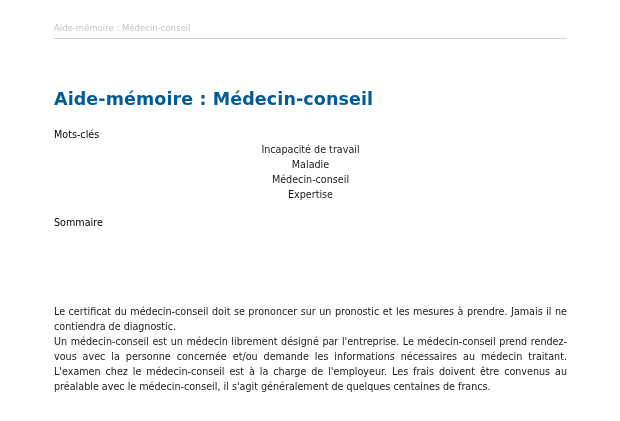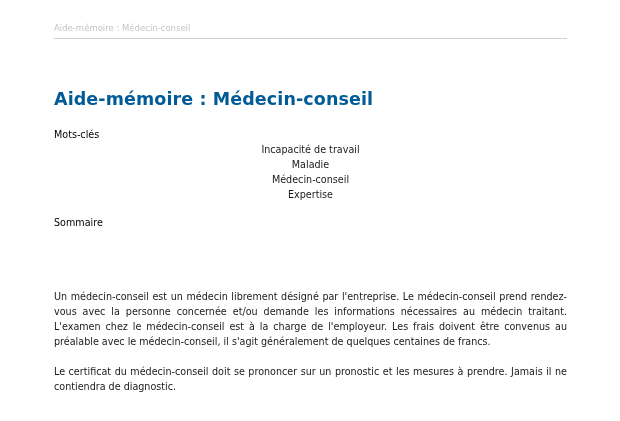--- a/index.html
+++ b/index.html
@@ -38,16 +38,16 @@
     <span class="kw">Maladie</span>
     <span class="kw">Médecin-conseil</span>
     <span class="kw">Expertise</span>
   </div>
 
   <div class="section" style="top:215px;">
     <h3>Sommaire</h3>
   </div>
 
   <div class="section" style="top:289px;">
+    <p style="margin-top:15px;">Le certificat du médecin-conseil doit se prononcer sur un pronostic et les mesures à prendre. Jamais il ne contiendra de diagnostic.</p>
     <p>Un médecin-conseil est un médecin librement désigné par l'entreprise. Le médecin-conseil prend rendez-vous avec la personne concernée et/ou demande les informations nécessaires au médecin traitant. L'examen chez le médecin-conseil est à la charge de l'employeur. Les frais doivent être convenus au préalable avec le médecin-conseil, il s'agit généralement de quelques centaines de francs.</p>
-    <p style="margin-top:15px;">Le certificat du médecin-conseil doit se prononcer sur un pronostic et les mesures à prendre. Jamais il ne contiendra de diagnostic.</p>
   </div>
 </div>
 
 </body></html>

